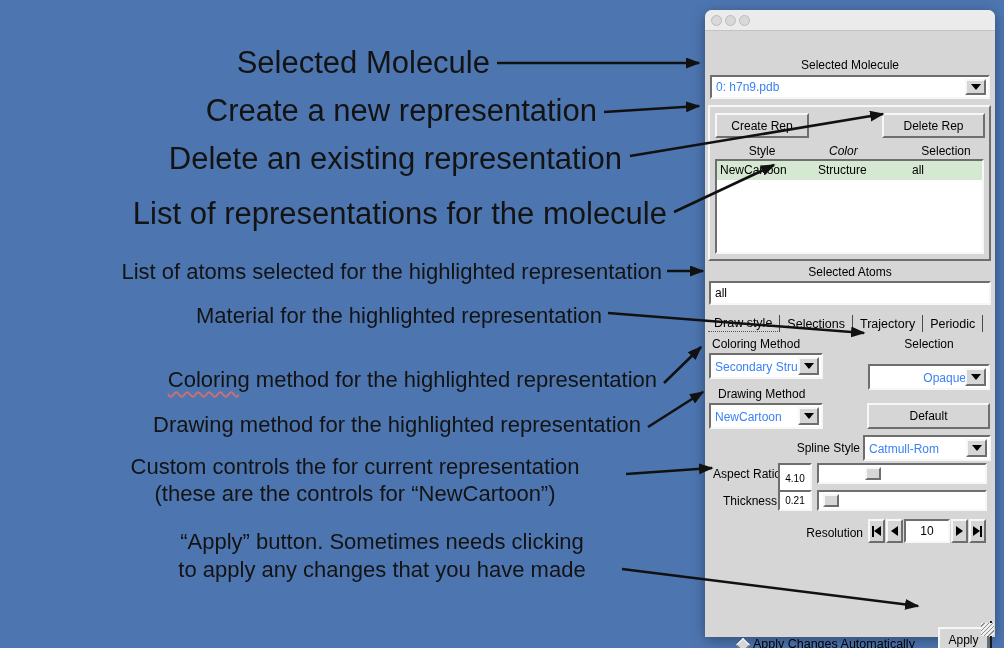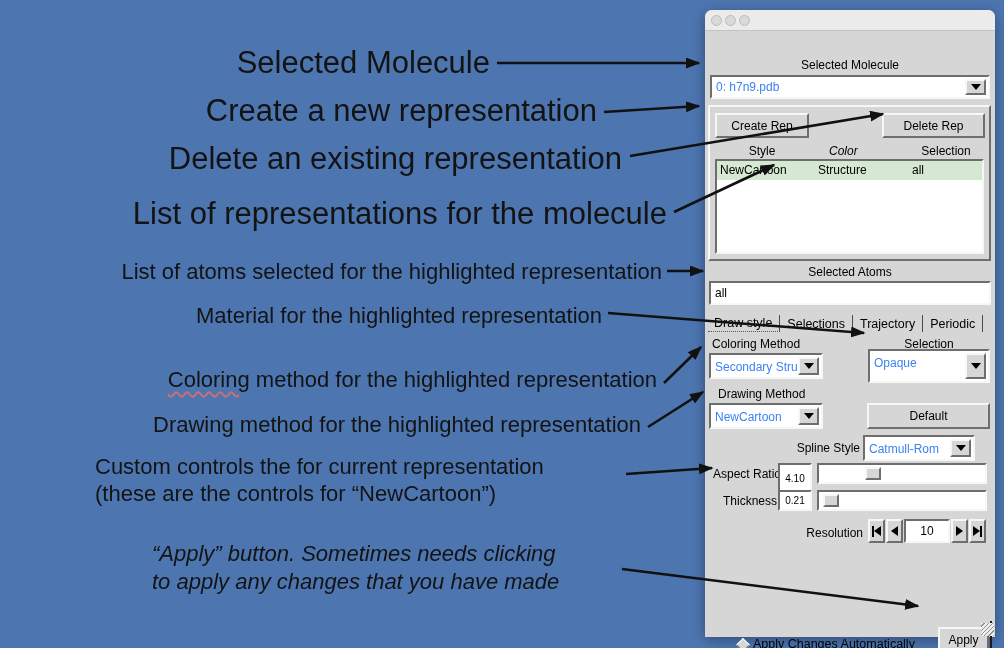--- a/index.html
+++ b/index.html
@@ -4,21 +4,21 @@
 <style>
   html,body { margin:0; padding:0; }
   body { width:1004px; height:648px; overflow:hidden; position:relative;
          font-family:"Liberation Sans", sans-serif; background:#4d76b1; }
 
   
   .ann { position:absolute; color:#131313; white-space:nowrap; }
   .ann.big   { font-size:31px; line-height:34px; }
   .ann.small { font-size:22px; line-height:27px; }
   .ann.right { text-align:right; }
-  .ann.center{ white-space:normal; }
+  .ann.center{ text-align:center; white-space:normal; }
   .squiggle { text-decoration-line:underline; text-decoration-style:wavy;
               text-decoration-color:#cf6f6f; text-decoration-thickness:2px;
               text-underline-offset:4px; }
 
   #connectors { position:absolute; left:0; top:0; width:1004px; height:648px;
                 pointer-events:none; z-index:40; }
 
   
   #vmdwin { position:absolute; left:705px; top:10px; width:290px; height:627px;
             background:#d6d6d6; border-radius:7px 7px 2px 2px;
@@ -92,21 +92,21 @@
 <div class="ann big right" style="right:382px; top:142px;">Delete an existing representation</div>
 <div class="ann big right" style="right:337px; top:197px;">List of representations for the molecule</div>
 <div class="ann small right" style="right:342px; top:258px;">List of atoms selected for the highlighted representation</div>
 <div class="ann small right" style="right:402px; top:302px;">Material for the highlighted representation</div>
 <div class="ann small right" style="right:347px; top:366px;"><span class="squiggle">Coloring</span><span> method for the highlighted representation</span></div>
 <div class="ann small right" style="right:363px; top:411px;">Drawing method for the highlighted representation</div>
 <div class="ann small center" style="left:95px; top:453px; width:520px;">
   <div>Custom controls the for current representation</div>
   <div>(these are the controls for “NewCartoon”)</div>
 </div>
-<div class="ann small center" style="left:152px; top:540px; width:460px; line-height:28px;font-style:italic;">
+<div class="ann small center" style="left:152px; top:528px; width:460px; line-height:28px;">
   <div>“Apply” button. Sometimes needs clicking</div>
   <div>to apply any changes that you have made</div>
 </div>
 
 <svg id="connectors" viewBox="0 0 1004 648">
   <defs>
     <marker id="ah" markerWidth="6" markerHeight="4.6" refX="5" refY="2.1" orient="auto">
       <path d="M0,0 L5.6,2.1 L0,4.2 Z" fill="#111"></path>
     </marker>
   </defs>
@@ -178,38 +178,38 @@
 
     <div class="tklabel" style="left:7px; top:306px;">Coloring Method</div>
     <div class="tklabel" style="left:163px; top:306px; width:122px; text-align:center;">Selection</div>
 
     <div class="combo sunken" style="left:4px; top:322px; width:114px; height:26px;">
       <div class="ctext" style="top:5px;">Secondary Stru</div>
       <div class="cbtn raised">
           <div class="tri-down"></div>
         </div>
     </div>
-    <div class="combo sunken" style="left:163px; top:318px; width:122px; height:34px;">
+    <div class="combo sunken" style="left:163px; top:333px; width:122px; height:26px;text-align:right;">
       <div class="ctext" style="top:5px;">Opaque</div>
       <div class="cbtn raised">
           <div class="tri-down"></div>
         </div>
     </div>
 
     <div class="tklabel" style="left:13px; top:356px;">Drawing Method</div>
     <div class="combo sunken" style="left:4px; top:372px; width:114px; height:26px;">
       <div class="ctext" style="top:5px;">NewCartoon</div>
       <div class="cbtn raised">
           <div class="tri-down"></div>
         </div>
     </div>
     <div class="tkbtn raised" style="position:absolute; left:162px; top:372px; width:123px; height:26px;">Default</div>
 
     <div class="tklabel" style="left:55px; top:410px; width:100px; text-align:right;">Spline Style</div>
-    <div class="combo sunken" style="left:158px; top:404px; width:112px; height:26px;text-decoration:underline;">
+    <div class="combo sunken" style="left:158px; top:404px; width:128px; height:26px;text-decoration:underline;">
       <div class="ctext" style="top:5px;">Catmull-Rom</div>
       <div class="cbtn raised">
           <div class="tri-down"></div>
         </div>
     </div>
 
     <div class="tklabel" style="left:0; top:436px; width:76px; text-align:right;">Aspect Ratio</div>
     <div class="valbox sunken" style="left:73px; top:432px; width:34px; height:31px;">4.10</div>
     <div class="slider sunken" style="left:112px; top:432px; width:170px; height:21px;">
       <div class="thumb raised" style="left:46px;"></div>

